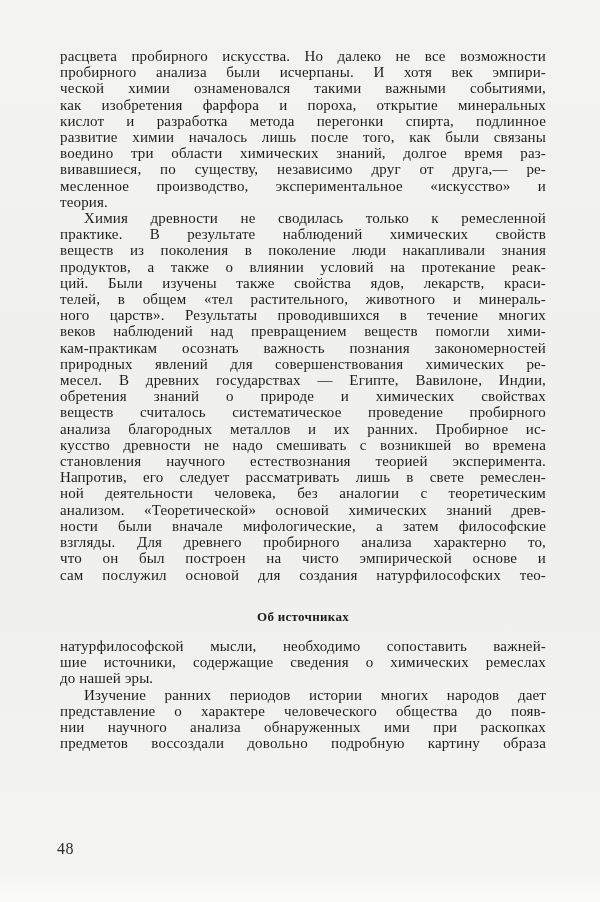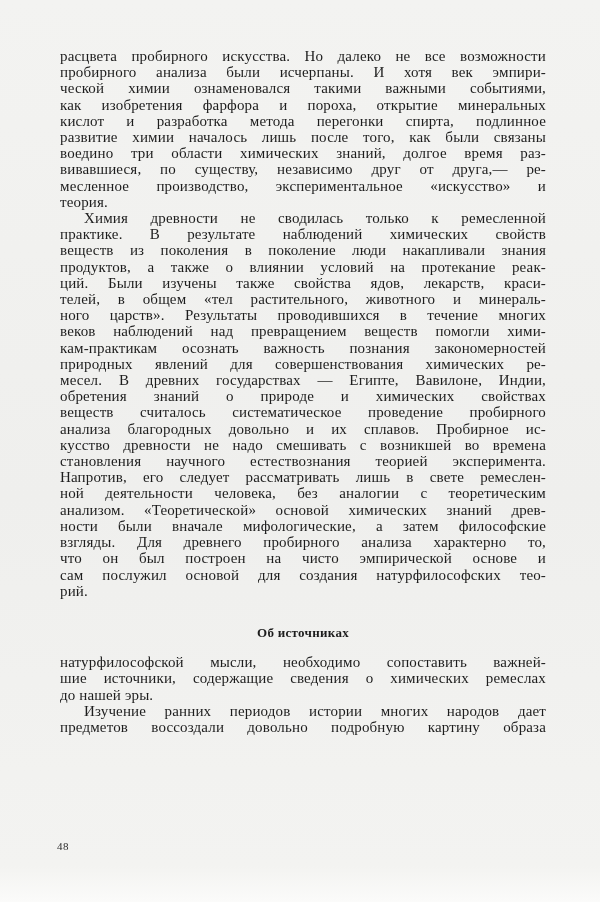--- a/index.html
+++ b/index.html
@@ -47,21 +47,21 @@
     line-height: 16.2px;
     font-weight: bold;
     text-align: center;
     letter-spacing: 0.3px;
     margin: 26px 0 13px 0;
   }
   .page-number {
     position: absolute;
     left: 57px;
     top: 840px;
-    font-size: 11px;
+    font-size: 16px;
     letter-spacing: 0.5px;
     color: #2b2b2b;
   }
 </style>
 </head>
 <body>
 
 <div class="page">
   <div class="text-column">
       <div class="para">
@@ -83,37 +83,38 @@
         <div class="line">продуктов, а также о влиянии условий на протекание реак-</div>
         <div class="line">ций. Были изучены также свойства ядов, лекарств, краси-</div>
         <div class="line">телей, в общем «тел растительного, животного и минераль-</div>
         <div class="line">ного царств». Результаты проводившихся в течение многих</div>
         <div class="line">веков наблюдений над превращением веществ помогли хими-</div>
         <div class="line">кам-практикам осознать важность познания закономерностей</div>
         <div class="line">природных явлений для совершенствования химических ре-</div>
         <div class="line">месел. В древних государствах — Египте, Вавилоне, Индии,</div>
         <div class="line">обретения знаний о природе и химических свойствах</div>
         <div class="line">веществ считалось систематическое проведение пробирного</div>
-        <div class="line">анализа благородных довольно и их сплавов. Пробирное ис-</div>
+        <div class="line">анализа благородных металлов и их ранних. Пробирное ис-</div>
         <div class="line">кусство древности не надо смешивать с возникшей во времена</div>
         <div class="line">становления научного естествознания теорией эксперимента.</div>
         <div class="line">Напротив, его следует рассматривать лишь в свете ремеслен-</div>
         <div class="line">ной деятельности человека, без аналогии с теоретическим</div>
         <div class="line">анализом. «Теоретической» основой химических знаний древ-</div>
         <div class="line">ности были вначале мифологические, а затем философские</div>
         <div class="line">взгляды. Для древнего пробирного анализа характерно то,</div>
         <div class="line">что он был построен на чисто эмпирической основе и</div>
         <div class="line">сам послужил основой для создания натурфилософских тео-</div>
-        <div class="line last">рий.</div>
       </div>
       <div class="heading">Об источниках</div>
       <div class="para">
         <div class="line">натурфилософской мысли, необходимо сопоставить важней-</div>
         <div class="line">шие источники, содержащие сведения о химических ремеслах</div>
         <div class="line last">до нашей эры.</div>
       </div>
       <div class="para indent">
         <div class="line">Изучение ранних периодов истории многих народов дает</div>
+        <div class="line">представление о характере человеческого общества до появ-</div>
+        <div class="line">нии научного анализа обнаруженных ими при раскопках</div>
         <div class="line">предметов воссоздали довольно подробную картину образа</div>
       </div>
     </div>
   <div class="page-number">48</div>
 </div>
 
 </body></html>

